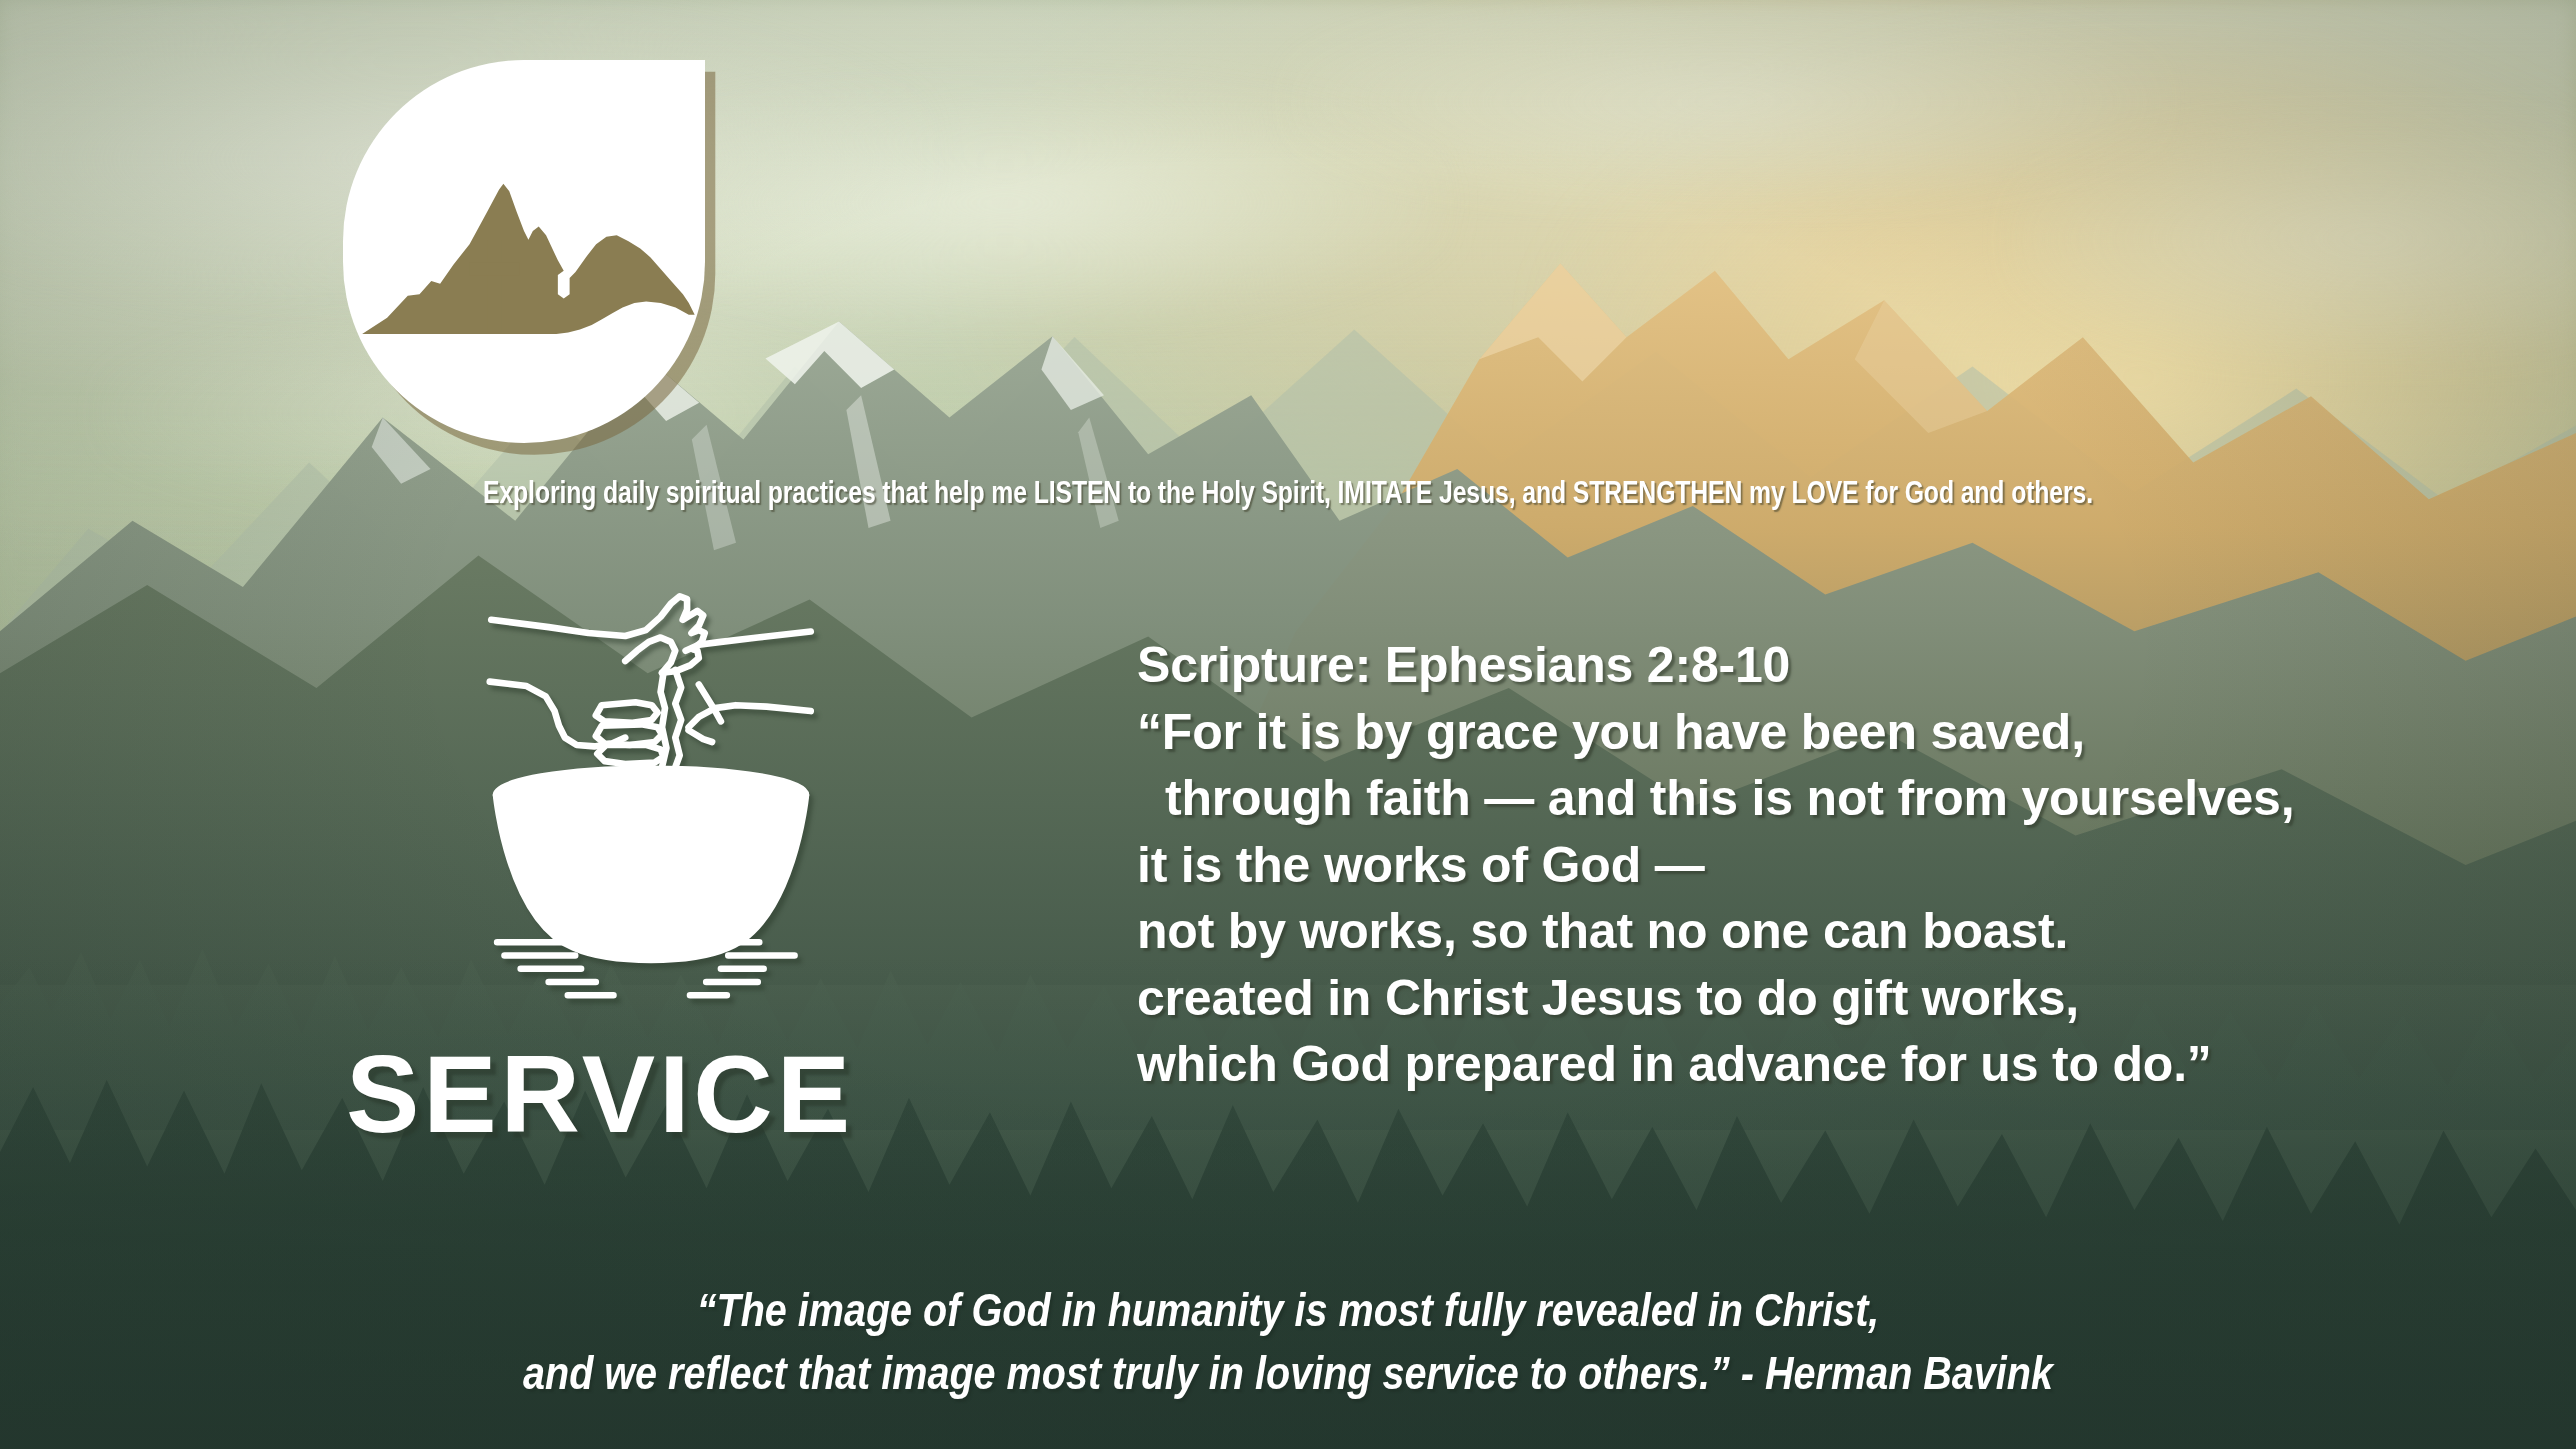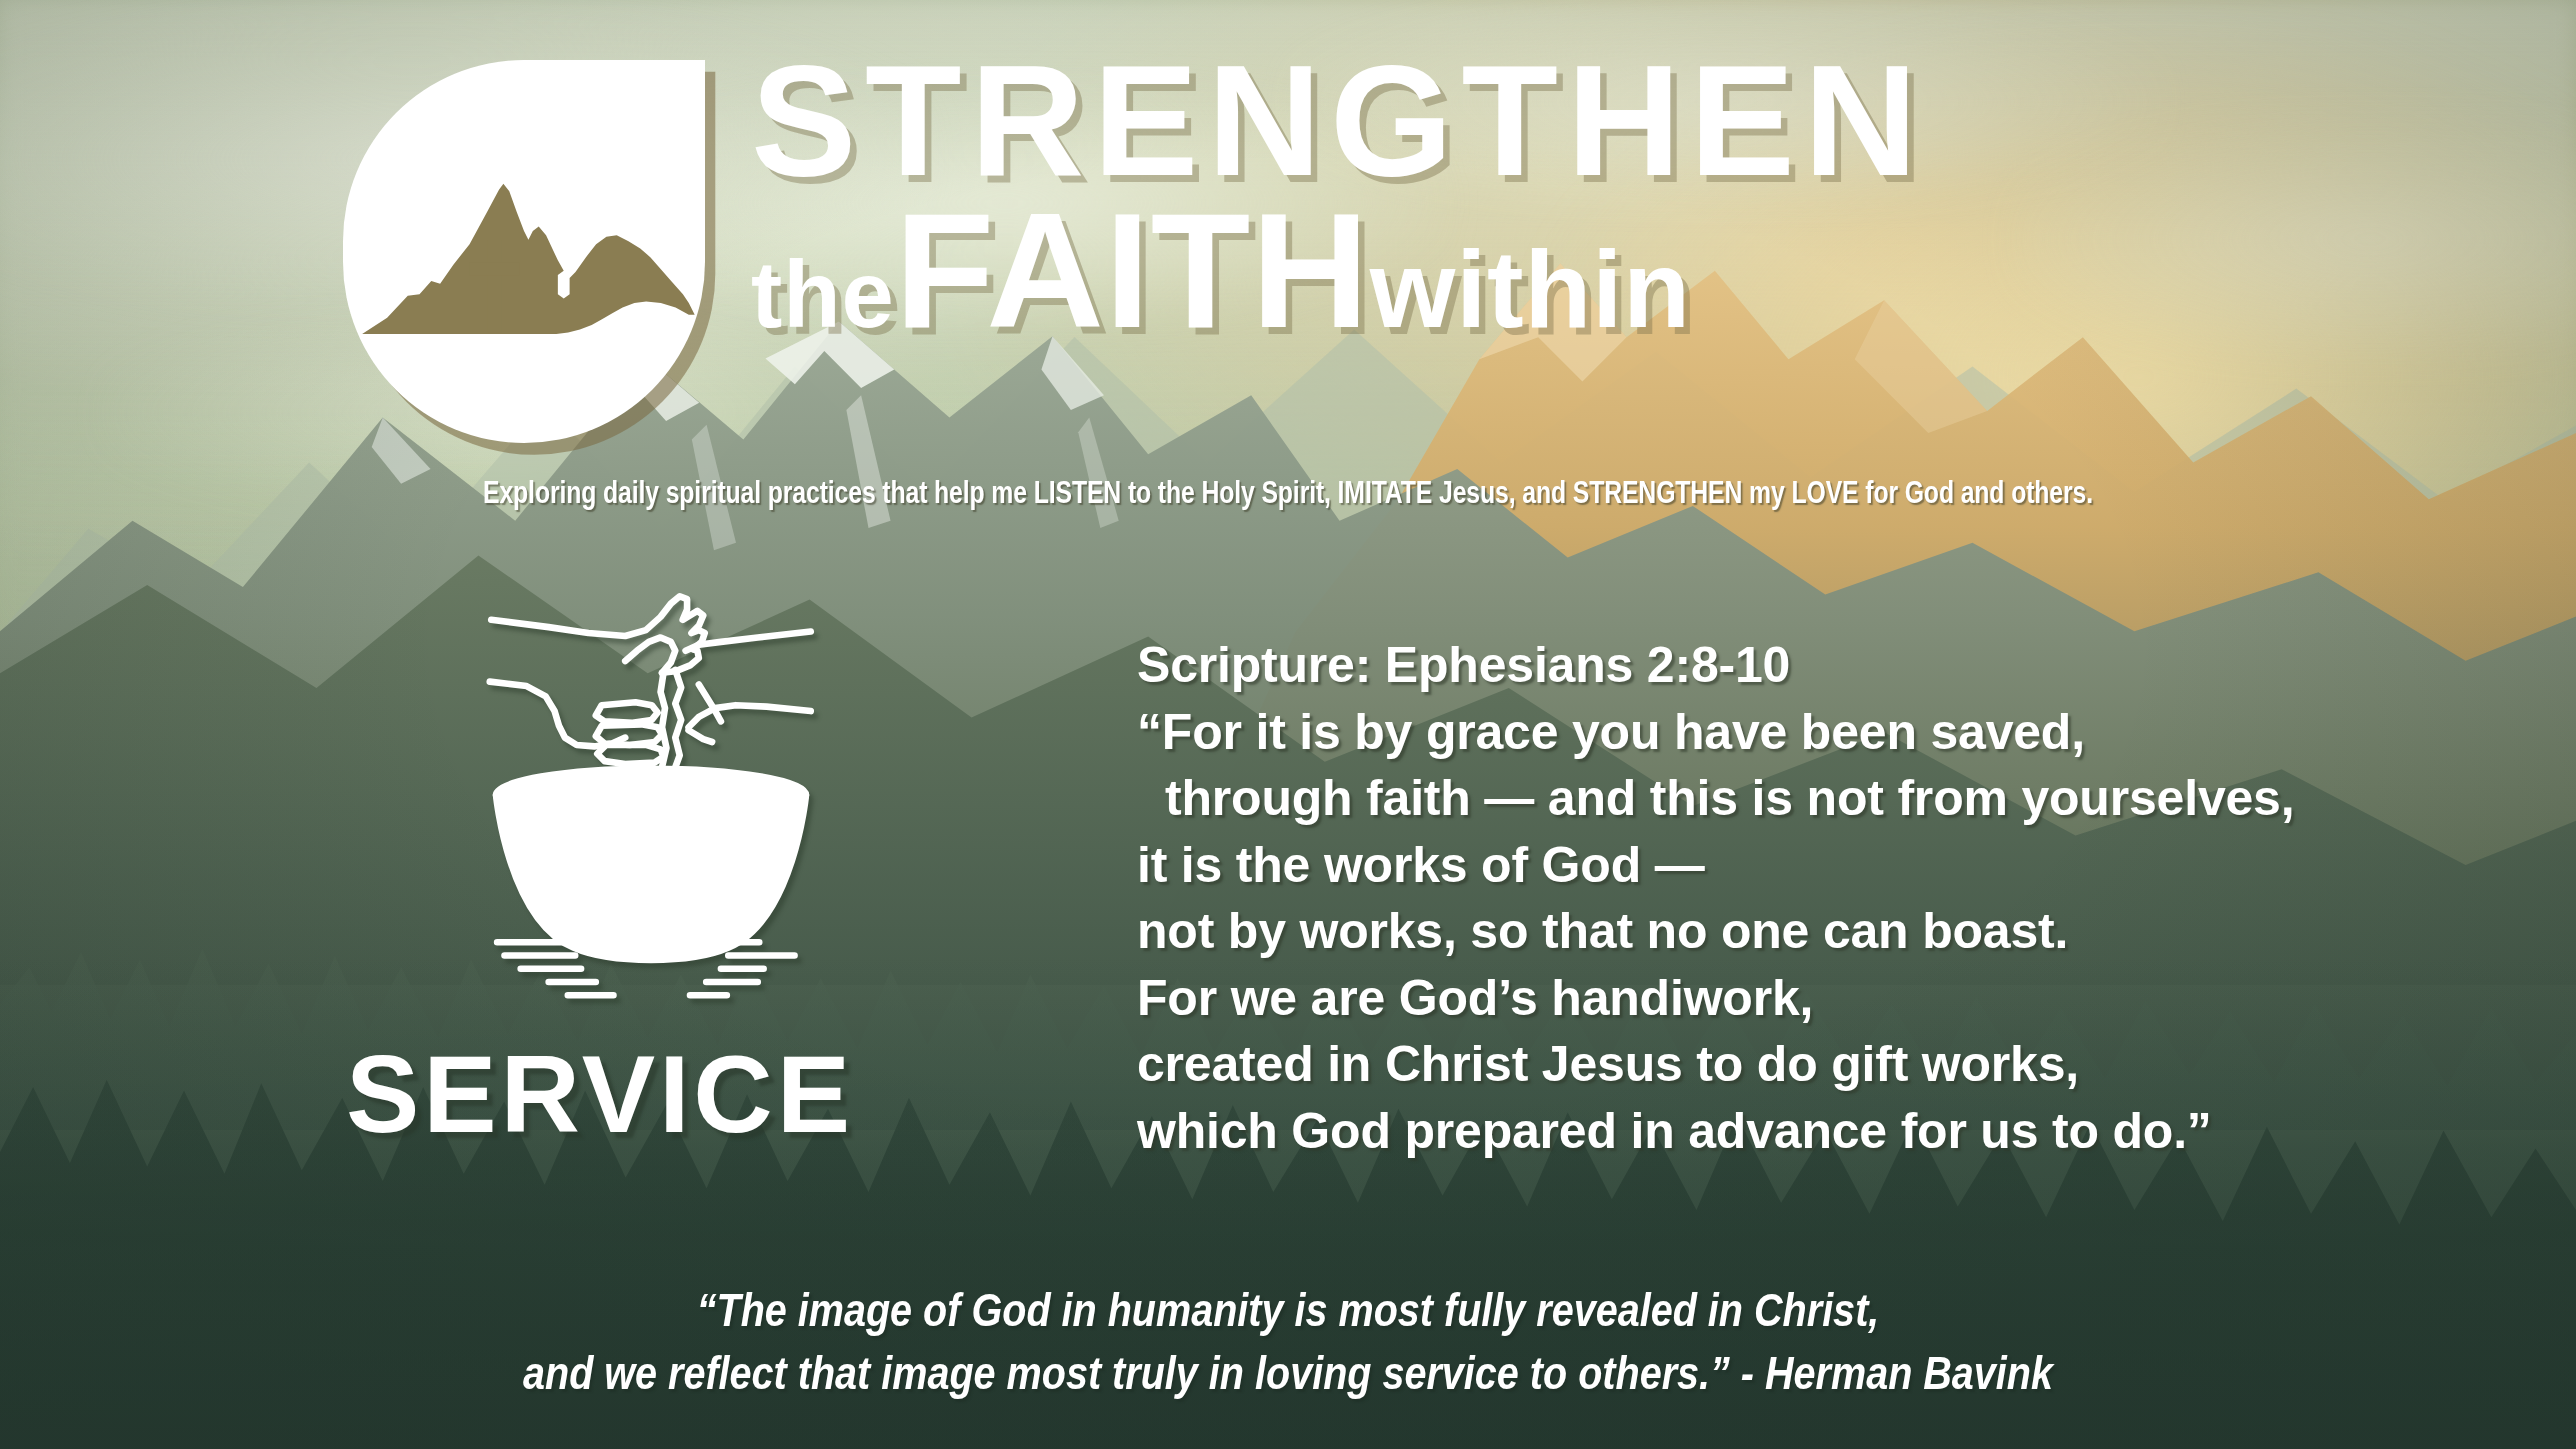--- a/index.html
+++ b/index.html
@@ -310,26 +310,20 @@
                  L330,268 L344,250 L358,240 L372,238 L388,246 L404,256 L418,268 L432,284
                  L446,300 L462,318 L470,330 L478,346
                  L470,346 L452,336 L432,330 L412,328 L396,330 L380,336 L366,344 L352,352
                  L338,360 L322,366 L306,370 L290,372 Z" fill="#8a7d52"></path>
 
         <rect x="197" y="245" width="18" height="125" fill="#8a7d52"></rect>
         <rect x="172" y="275" width="68" height="17" fill="#8a7d52"></rect>
       </svg>
     </div>
 
-    <div class="wordmark">
-      <div class="wm-line1">STRENGTHEN</div>
-      <div class="wm-line2">
-        <span class="wm-the">the</span><span class="wm-faith">FAITH</span><span class="wm-within">within</span>
-      </div>
-    </div>
 
     <div class="tagline">Exploring daily spiritual practices that help me LISTEN to the Holy Spirit, IMITATE Jesus, and STRENGTHEN my LOVE for God and others.</div>
 
     <div class="service-icon">
       <svg viewBox="0 0 470 600" fill="none" stroke="#ffffff" stroke-width="9" stroke-linecap="round" stroke-linejoin="round">
 
         <path d="M18,62 L96,72 L150,80 L200,84 L228,76 L248,58 L262,40 L274,30 L284,34 L284,48
                  L278,62 L288,56 L298,50 L306,56 L300,70 L290,80
                  L300,76 L308,80 L304,92 L292,102
                  L298,104 L300,114 L288,124 L268,132 L250,134"></path>
@@ -372,21 +366,20 @@
     </div>
 
     <div class="service-label">SERVICE</div>
 
     <div class="scripture">
       <div class="ln">Scripture: Ephesians 2:8-10</div>
       <div class="ln">“For it is by grace you have been saved,</div>
       <div class="ln ind">through faith — and this is not from yourselves,</div>
       <div class="ln">it is the works of God —</div>
       <div class="ln">not by works, so that no one can boast.</div>
-      <div class="ln">For we are God’s handiwork,</div>
       <div class="ln">created in Christ Jesus to do gift works,</div>
       <div class="ln">which God prepared in advance for us to do.”</div>
     </div>
 
     <div class="quote">
       <div class="ln">“The image of God in humanity is most fully revealed in Christ,</div>
       <div class="ln">and we reflect that image most truly in loving service to others.” -  Herman Bavink</div>
     </div>
 
   </div>

